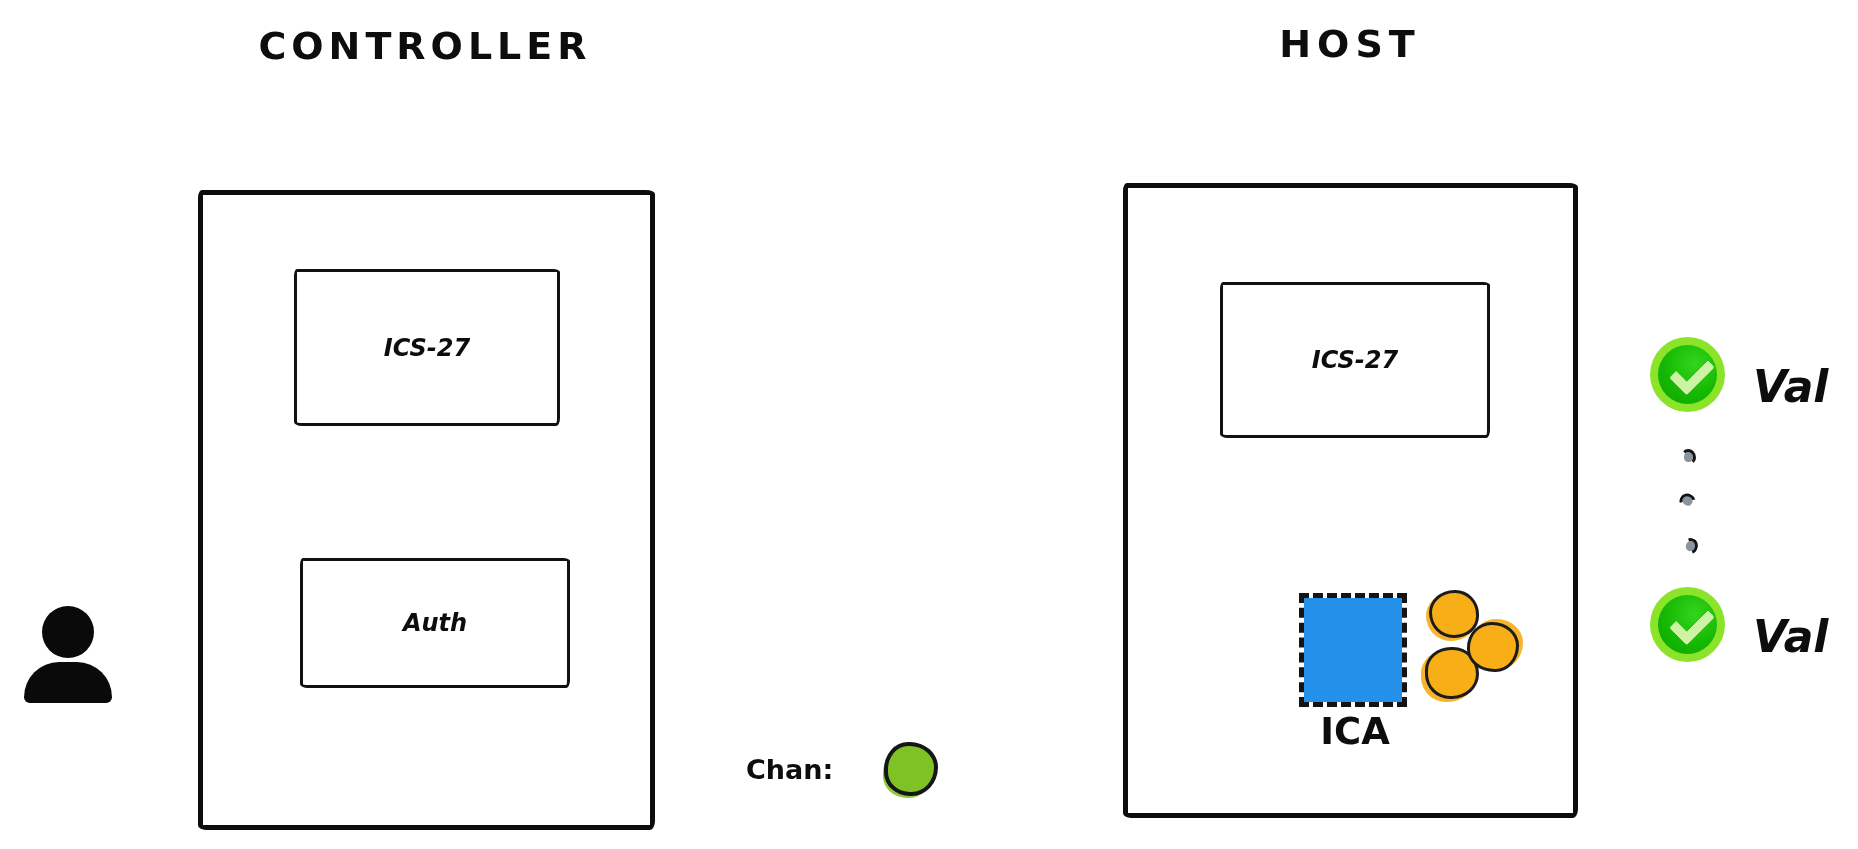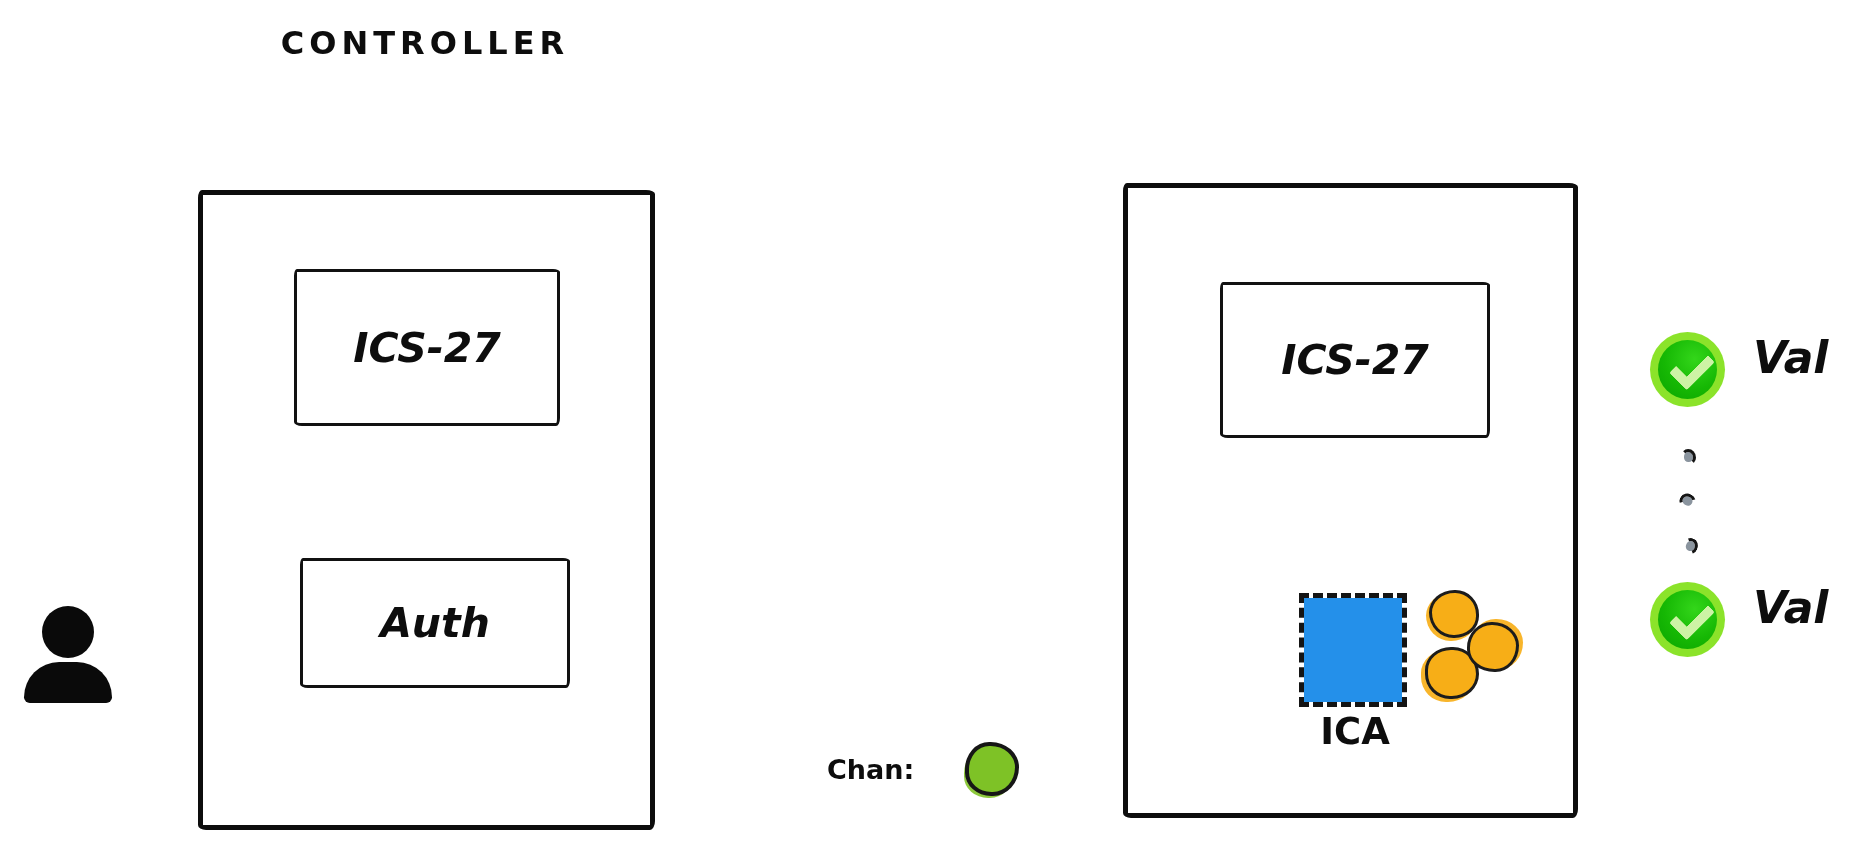--- a/index.html
+++ b/index.html
@@ -10,21 +10,21 @@
     height: 849px;
     background: #ffffff;
     font-family: "DejaVu Sans", sans-serif;
     color: #111;
     overflow: hidden;
   }
   .abs { position: absolute; }
 
   
   .chain-title {
-    font-size: 32px;
+    font-size: 38px;
     font-weight: 700;
     letter-spacing: 5px;
     color: #0d0d0d;
     text-align: center;
     white-space: nowrap;
   }
   .controller-title { left: 205px; top: 24px; width: 440px; }
   .host-title { left: 1150px; top: 22px; width: 400px; letter-spacing: 6px; }
 
   
@@ -41,21 +41,21 @@
   .module-box {
     position: absolute;
     border: 3px solid #111;
     border-radius: 3px 7px 4px 8px / 7px 3px 8px 4px;
     background: #fff;
     display: flex;
     align-items: center;
     justify-content: center;
   }
   .module-label {
-    font-size: 41px;
+    font-size: 24px;
     font-weight: 700;
     font-style: italic;
     color: #0d0d0d;
     white-space: nowrap;
   }
   .ctrl-ics27 { left: 91px; top: 74px; width: 266px; height: 157px; }
   .ctrl-auth  { left: 97px; top: 363px; width: 270px; height: 130px; }
   .host-ics27 { left: 92px; top: 94px;  width: 270px; height: 156px; }
 
   
@@ -74,21 +74,21 @@
 
   
   .status-row {
     position: absolute;
     display: flex;
     align-items: center;
     gap: 38px;
     height: 58px;
   }
   .status-row-conn { left: 783px; top: 652px; }
-  .status-row-chan { left: 827px; top: 740px; }
+  .status-row-chan { left: 746px; top: 740px; }
   .status-label {
     font-size: 27px;
     font-weight: 700;
     color: #0d0d0d;
     width: 100px;
     white-space: nowrap;
   }
   .status-dot {
     width: 54px; height: 54px;
     background: #7ec226;
@@ -129,21 +129,21 @@
             border-radius: 48% 52% 46% 54% / 52% 48% 54% 46%;
             box-shadow: 4px -3px 0 0 #f8b52b; z-index: 2; }
   .coin-3 { left: 297px; top: 459px; width: 54px; height: 52px;
             border-radius: 50% 50% 52% 48% / 46% 54% 50% 50%;
             box-shadow: -4px 3px 0 0 #f8b52b; }
 
   
   .val-row {
     position: absolute;
     display: flex;
-    align-items: flex-start;
+    align-items: flex-end;
     gap: 28px;
     height: 80px;
   }
   .val-row-1 { left: 1650px; top: 332px; }
   .val-row-2 { left: 1650px; top: 582px; }
   .val-label {
     font-size: 44px;
     font-weight: 700;
     font-style: italic;
     color: #0d0d0d;
@@ -189,20 +189,21 @@
   .gray-dot-1 { left: 1681px; top: 449px; }
   .gray-dot-2 { left: 1680px; top: 493px; transform: rotate(-60deg); }
   .gray-dot-3 { left: 1683px; top: 538px; transform: rotate(25deg); }
 </style>
 </head>
 <body>
 
 <div class="canvas">
 
   <div class="abs chain-title controller-title">CONTROLLER</div>
+  <div class="abs chain-title host-title">HOST</div>
 
   <div class="abs person">
     <div class="person-head"></div>
     <div class="person-body"></div>
   </div>
 
   <div class="chain-box controller-box">
     <div class="module-box ctrl-ics27">
       <span class="module-label">ICS-27</span>
     </div>

